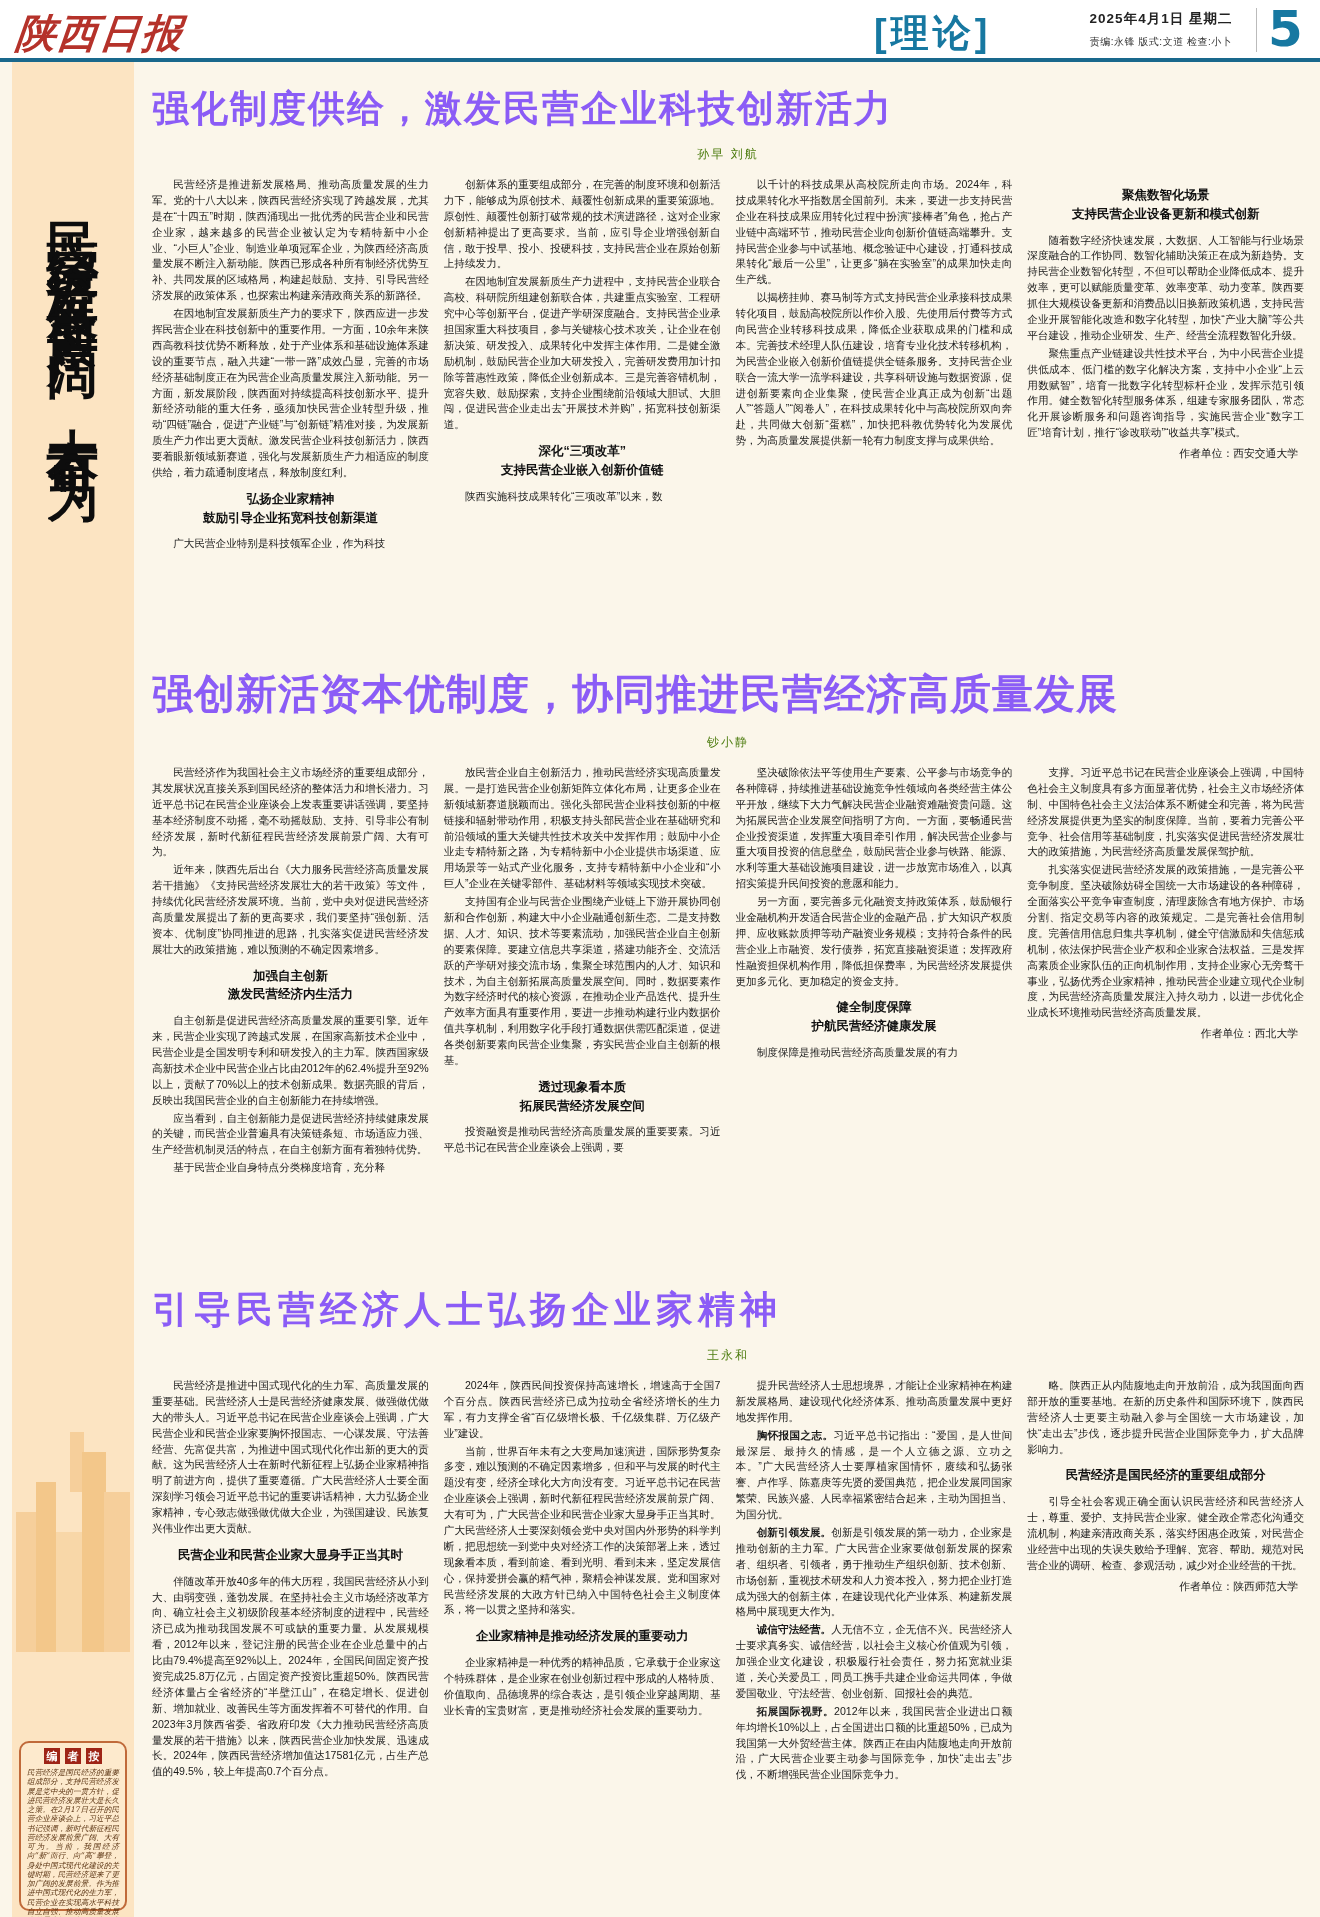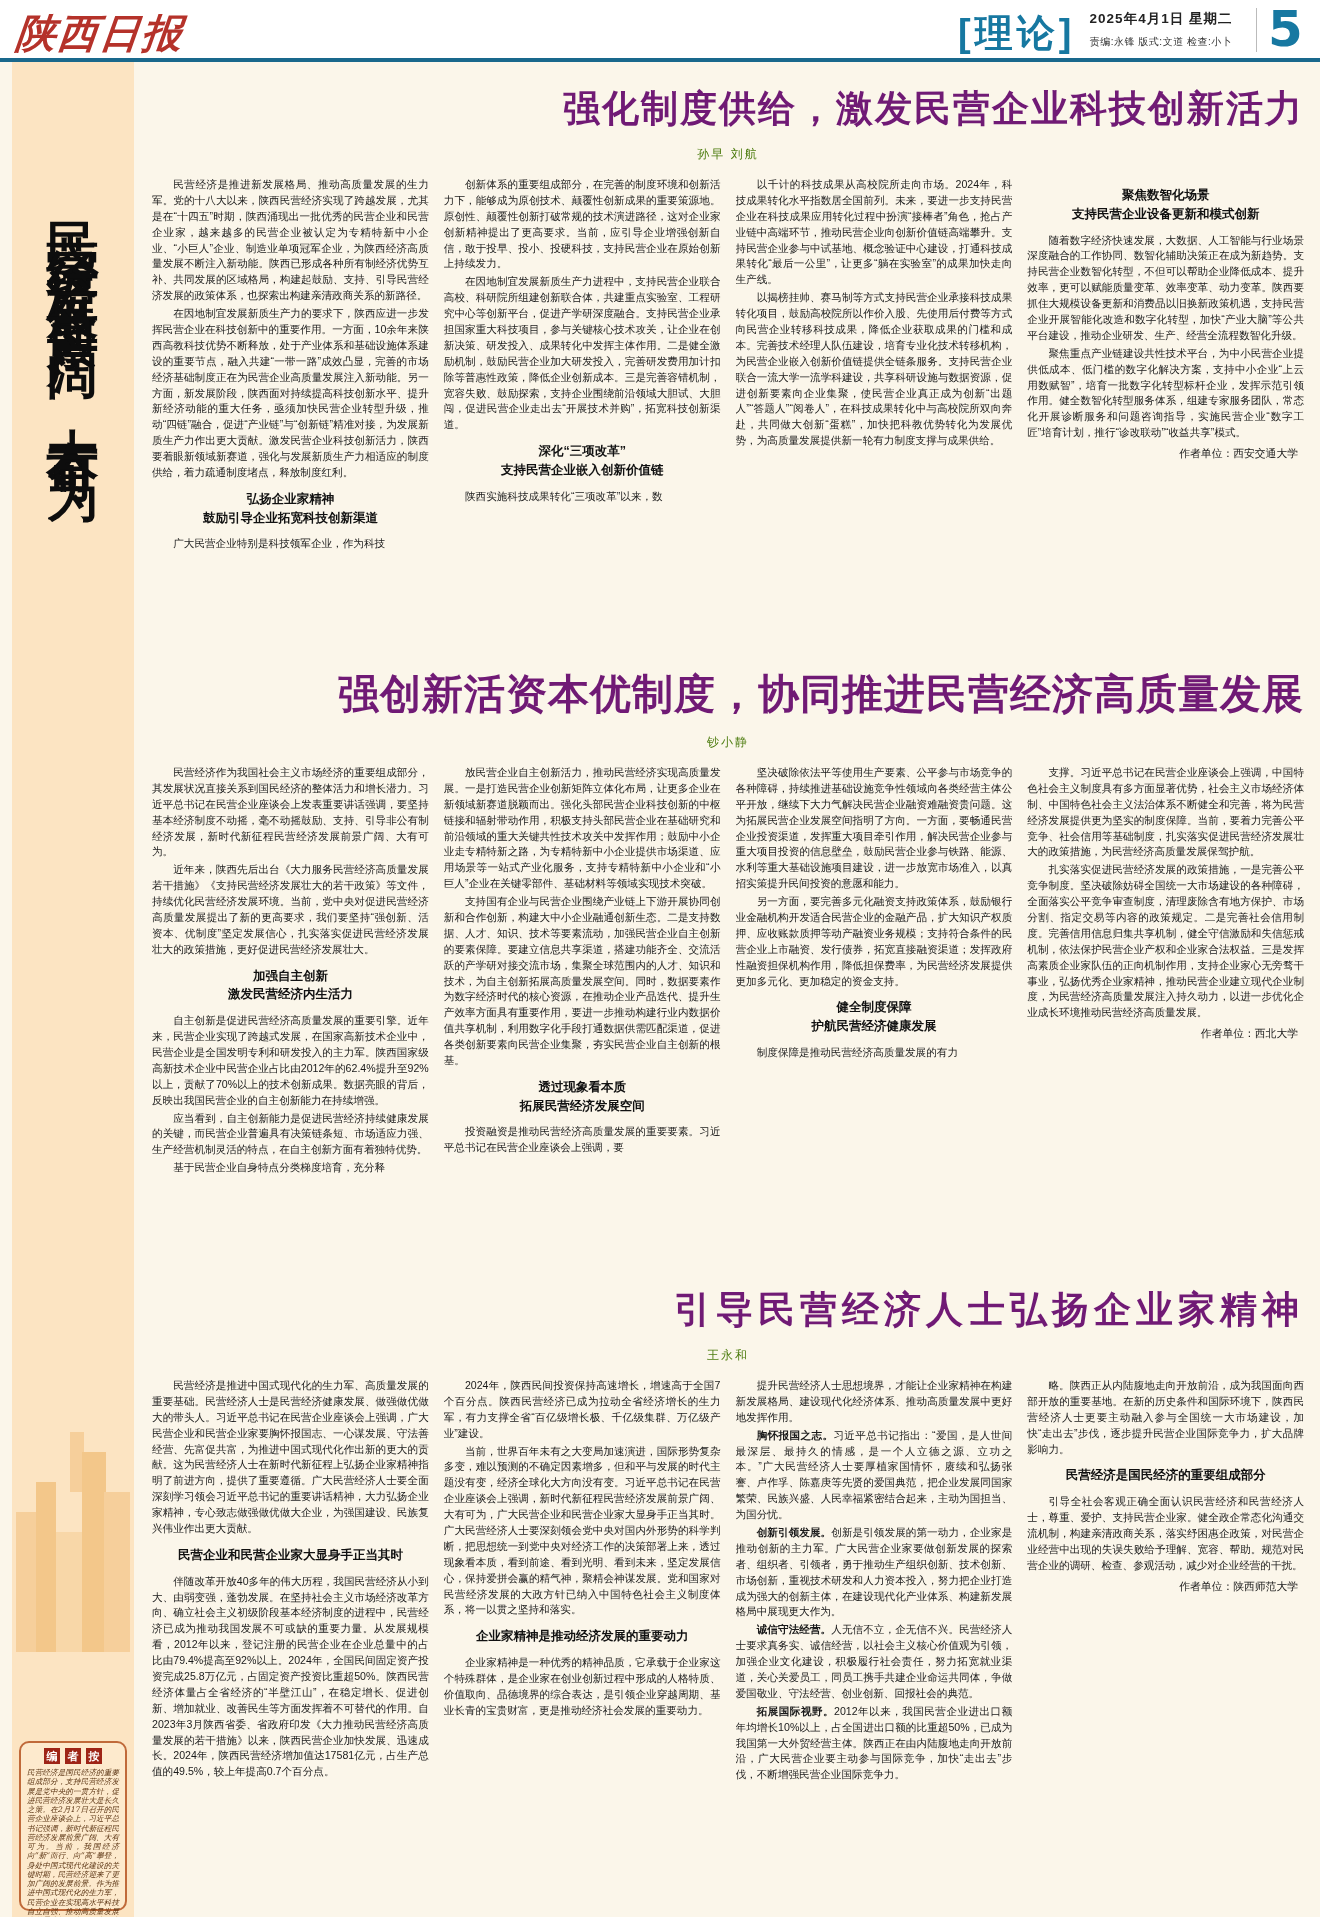--- a/index.html
+++ b/index.html
@@ -2,21 +2,21 @@
 <html><head>
 <meta charset="utf-8">
 <style>
   * { margin:0; padding:0; box-sizing:border-box; }
   body { font-family:"Liberation Sans","DejaVu Sans",sans-serif; background:#e8e8e8; }
   .page { width:1320px; height:1917px; background:#fff; position:relative; overflow:hidden; margin:0 auto; }
 
   
   .header { position:relative; height:58px; background:#fff; }
   .masthead { position:absolute; left:16px; top:6px; font-family:"DejaVu Serif",serif; font-style:italic; font-weight:bold; font-size:40px; color:#b5322a; letter-spacing:2px; transform:skewX(-6deg); }
-  .section-label { position:absolute; left:958px; top:8px; font-size:38px; font-weight:800; color:#1778a1; letter-spacing:4px; }
+  .section-label { position:absolute; left:874px; top:8px; font-size:38px; font-weight:800; color:#1778a1; letter-spacing:4px; }
   .date-block { position:absolute; left:1072px; top:10px; width:178px; text-align:center; }
   .date-line { font-size:13.5px; font-weight:bold; color:#222; letter-spacing:1px; }
   .credits-line { font-size:10px; color:#333; margin-top:7px; letter-spacing:0.5px; }
   .header-divider { position:absolute; left:1256px; top:8px; width:1px; height:44px; background:#bbb; }
   .page-number { position:absolute; left:1268px; top:0px; font-size:50px; font-weight:800; color:#1778a1; font-family:"DejaVu Sans",sans-serif; }
   .top-rule { height:4px; background:#19688c; }
 
   
   .body-wrap { display:flex; height:1855px; background:#fbf6ea; }
 
@@ -32,21 +32,21 @@
   .bE { left:92px; top:100px; width:26px; height:160px; background:#f6cf9b; }
   .bF { left:58px; top:40px;  width:14px; height:60px;  background:#f6cf9b; }
   .editor-note { position:absolute; left:7px; right:7px; bottom:6px; height:170px; border:2px solid #c06a3a; border-radius:10px; padding:5px 6px 4px; background:rgba(255,250,240,0.25); }
   .note-title { display:flex; justify-content:center; gap:5px; margin-bottom:4px; }
   .note-title span { display:inline-block; width:16px; height:16px; background:#9e2416; color:#fff; font-size:11px; font-weight:bold; text-align:center; line-height:16px; }
   .note-text { font-family:"DejaVu Serif",serif; font-style:italic; font-size:7.6px; line-height:1.22; color:#5b3413; text-align:justify; }
 
   
   .main { flex:1; padding:10px 16px 0 18px; overflow:hidden; }
   .article { position:relative; }
-  .a-title { text-align:right; font-weight:800; color:#701a75; font-family:Liberation Mono, monospace; }
+  .a-title { text-align:left; font-weight:800; color:#8b5cf6; font-family:Liberation Mono, monospace; }
   .a1 .a-title { font-size:37px; letter-spacing:2px; margin-top:12px; }
   .a2 .a-title { font-size:41px; letter-spacing:1px; margin-top:22px; }
   .a3 .a-title { font-size:37px; letter-spacing:5px; margin-top:20px; }
   .a-authors { text-align:center; font-size:12px; color:#4d7c0f; margin:12px 0 14px; letter-spacing:2px; }
   .cols { display:flex; gap:15px; }
   .col { flex:1; overflow:hidden; font-size:10.6px; line-height:1.5; color:#1a1a1a; text-align:justify; }
   .a1 .cols { height:468px; }
   .a2 .cols { height:500px; }
   .a3 .cols { height:450px; }
   .para { text-indent:2em; margin:0 0 2px; }
@@ -132,21 +132,21 @@
             </div>
           </div>
       </div>
 
       <div class="article a2">
         <div class="a-title">强创新活资本优制度，协同推进民营经济高质量发展</div>
         <div class="a-authors">钞小静</div>
         <div class="cols">
             <div class="col">
               <p class="para">民营经济作为我国社会主义市场经济的重要组成部分，其发展状况直接关系到国民经济的整体活力和增长潜力。习近平总书记在民营企业座谈会上发表重要讲话强调，要坚持基本经济制度不动摇，毫不动摇鼓励、支持、引导非公有制经济发展，新时代新征程民营经济发展前景广阔、大有可为。</p>
-              <p class="para">近年来，陕西先后出台《大力服务民营经济高质量发展若干措施》《支持民营经济发展壮大的若干政策》等文件，持续优化民营经济发展环境。当前，党中央对促进民营经济高质量发展提出了新的更高要求，我们要坚持“强创新、活资本、优制度”坚定发展信心，扎实落实促进民营经济发展壮大的政策措施，更好促进民营经济发展壮大。</p>
+              <p class="para">近年来，陕西先后出台《大力服务民营经济高质量发展若干措施》《支持民营经济发展壮大的若干政策》等文件，持续优化民营经济发展环境。当前，党中央对促进民营经济高质量发展提出了新的更高要求，我们要坚持“强创新、活资本、优制度”协同推进的思路，扎实落实促进民营经济发展壮大的政策措施，难以预测的不确定因素增多。</p>
               <div class="subhead">
                 <div>加强自主创新</div>
                 <div>激发民营经济内生活力</div>
               </div>
               <p class="para">自主创新是促进民营经济高质量发展的重要引擎。近年来，民营企业实现了跨越式发展，在国家高新技术企业中，民营企业是全国发明专利和研发投入的主力军。陕西国家级高新技术企业中民营企业占比由2012年的62.4%提升至92%以上，贡献了70%以上的技术创新成果。数据亮眼的背后，反映出我国民营企业的自主创新能力在持续增强。</p>
               <p class="para">应当看到，自主创新能力是促进民营经济持续健康发展的关键，而民营企业普遍具有决策链条短、市场适应力强、生产经营机制灵活的特点，在自主创新方面有着独特优势。</p>
               <p class="para">基于民营企业自身特点分类梯度培育，充分释</p>
             </div>
             <div class="col">
               <p class="para">放民营企业自主创新活力，推动民营经济实现高质量发展。一是打造民营企业创新矩阵立体化布局，让更多企业在新领域新赛道脱颖而出。强化头部民营企业科技创新的中枢链接和辐射带动作用，积极支持头部民营企业在基础研究和前沿领域的重大关键共性技术攻关中发挥作用；鼓励中小企业走专精特新之路，为专精特新中小企业提供市场渠道、应用场景等一站式产业化服务，支持专精特新中小企业和“小巨人”企业在关键零部件、基础材料等领域实现技术突破。</p>

